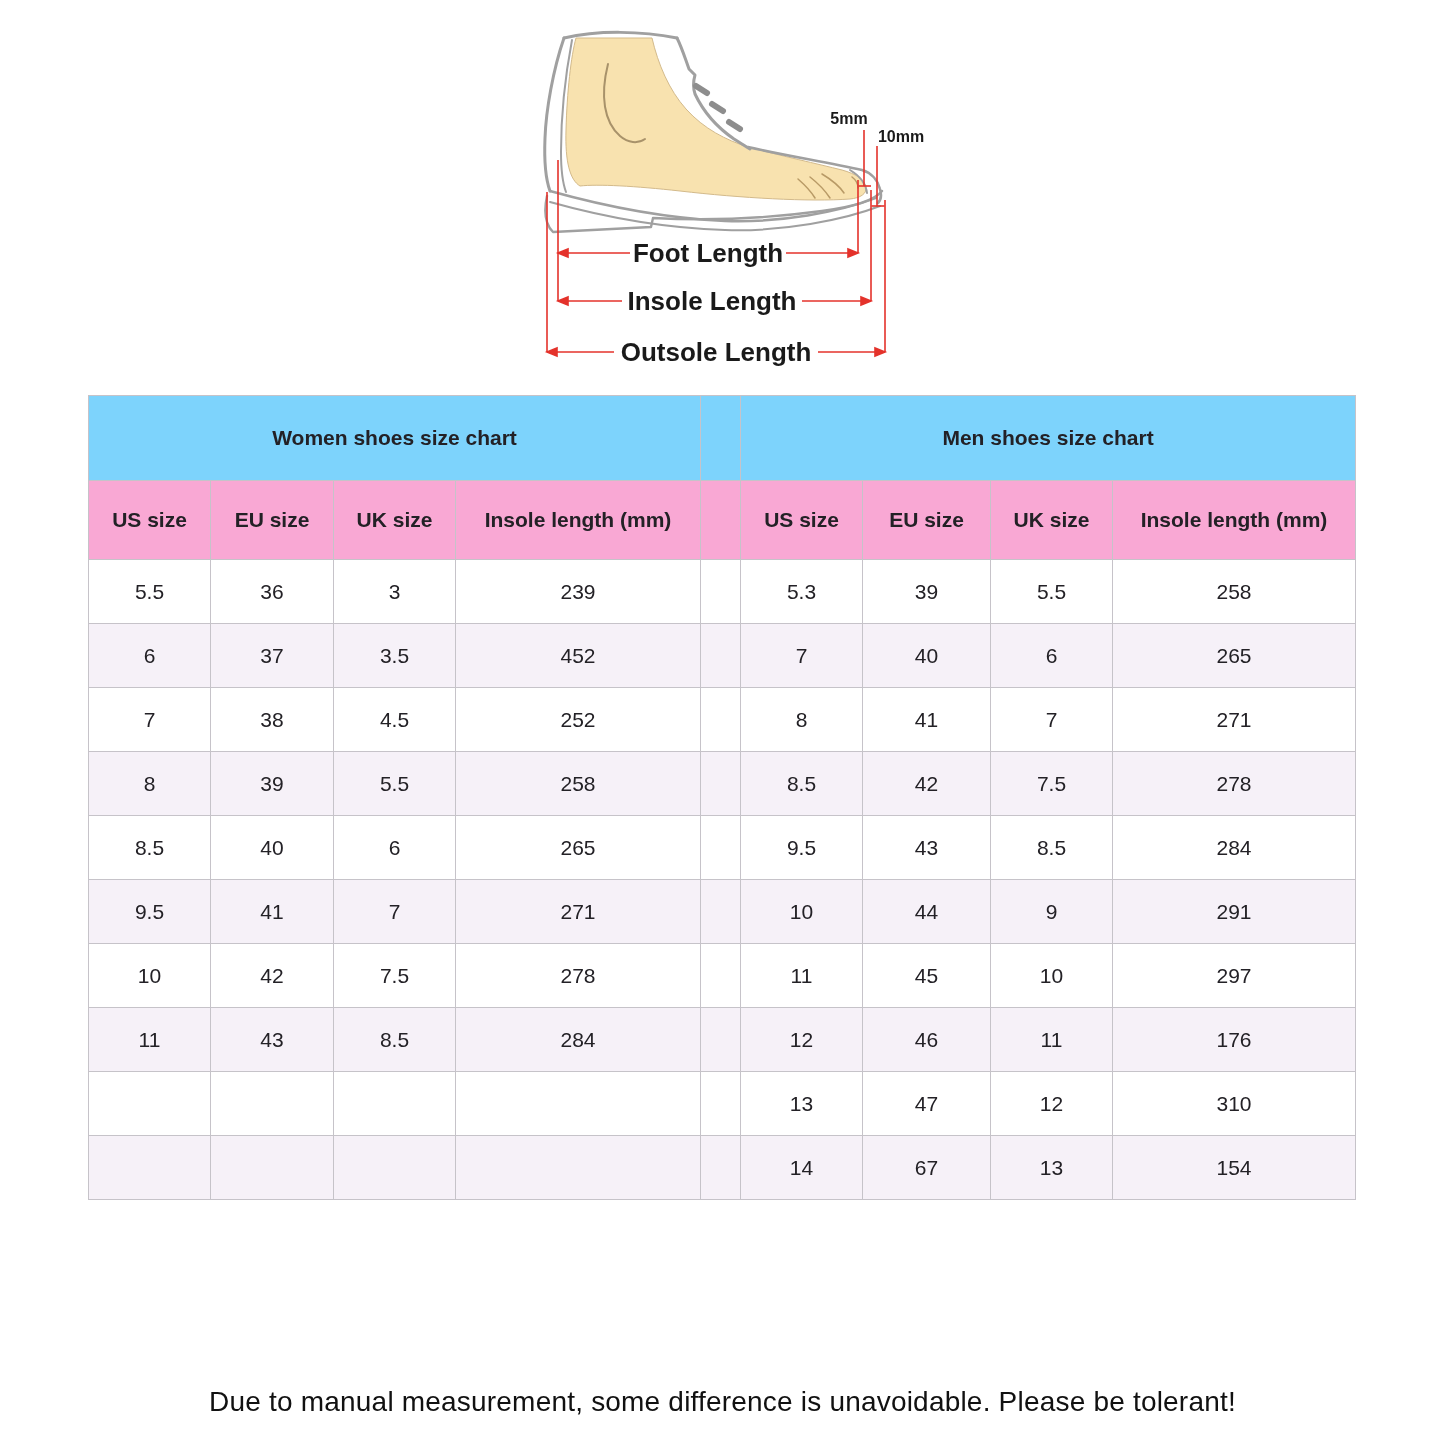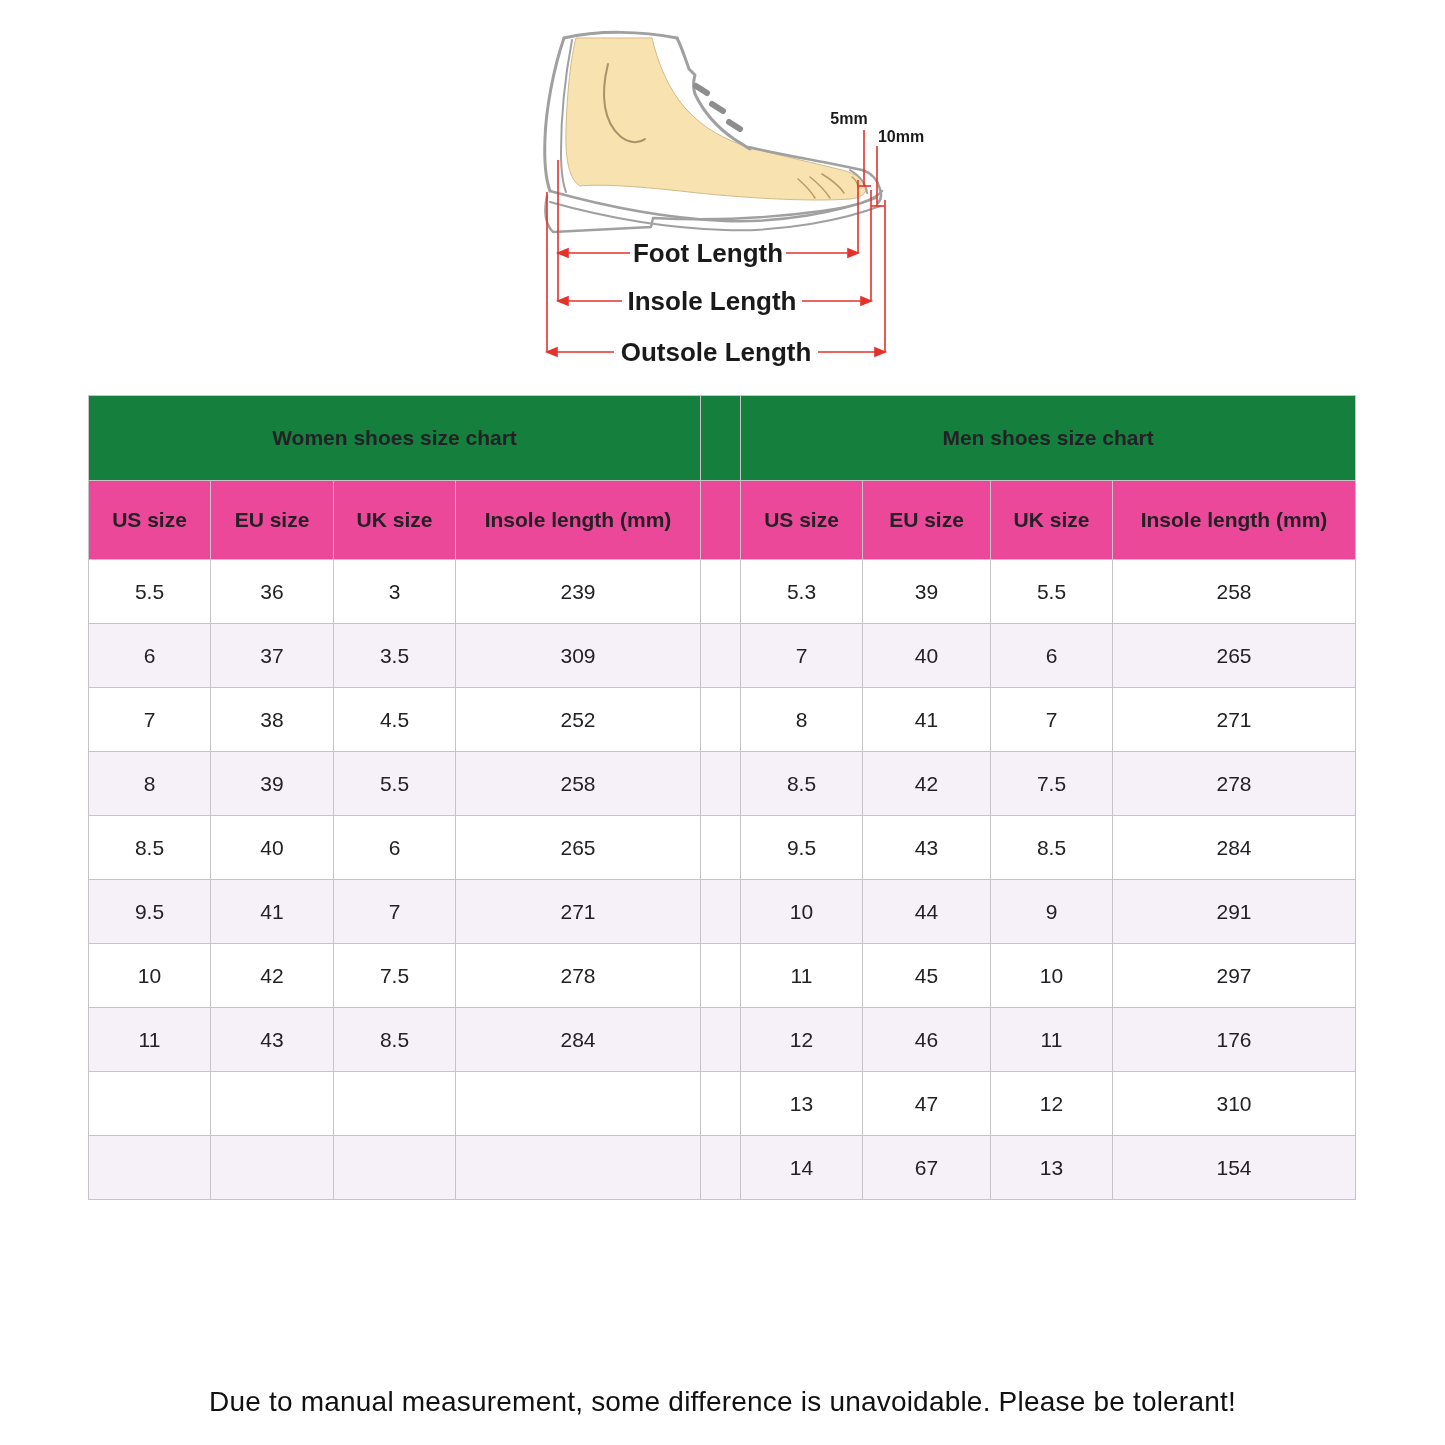--- a/index.html
+++ b/index.html
@@ -11,22 +11,22 @@
   .diagram{position:absolute;left:520px;top:12px;width:420px;height:364px;}
   
   table.size-table{
     position:absolute;left:88px;top:395px;width:1267px;
     border-collapse:collapse;table-layout:fixed;
   }
   .size-table td,.size-table th{
     border:1px solid #c6c3c9;text-align:center;vertical-align:middle;
     font-size:21px;color:#232126;padding:0;overflow:hidden;white-space:nowrap;
   }
-  .size-table .title-row td{height:84px;font-weight:bold;background:#15803d;}
-  .size-table .head-row th{height:78px;font-weight:bold;background:#ec4899;}
+  .size-table .title-row td{height:84px;font-weight:bold;background:#7dd3fc;}
+  .size-table .head-row th{height:78px;font-weight:bold;background:#f9a8d4;}
   .size-table tbody tr{height:64px;}
   .size-table tbody tr.plain td{background:#ffffff;}
   .size-table tbody tr.lav td{background:#f6f1f8;}
   
   .note{
     position:absolute;left:0;top:1386px;width:100%;text-align:center;
     font-size:28px;color:#111111;letter-spacing:0.2px;
   }
 </style>
 </head>
@@ -143,21 +143,21 @@
           <td></td>
           <td>5.3</td>
           <td>39</td>
           <td>5.5</td>
           <td>258</td>
         </tr>
         <tr class="lav">
           <td>6</td>
           <td>37</td>
           <td>3.5</td>
-          <td>309</td>
+          <td>452</td>
           <td></td>
           <td>7</td>
           <td>40</td>
           <td>6</td>
           <td>265</td>
         </tr>
         <tr class="plain">
           <td>7</td>
           <td>38</td>
           <td>4.5</td>

